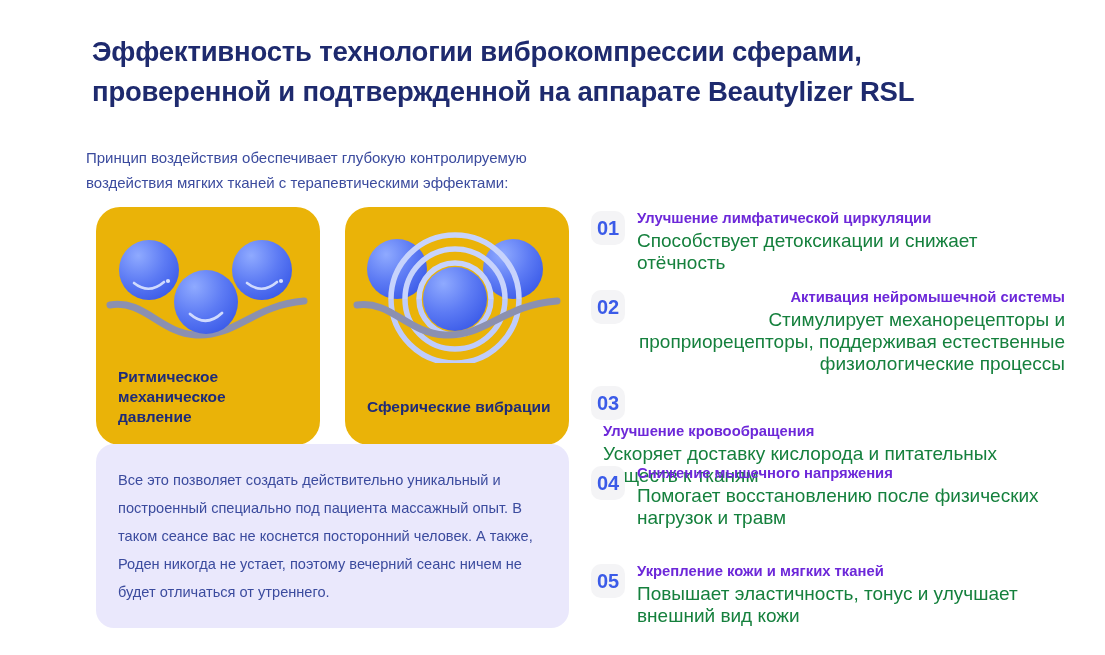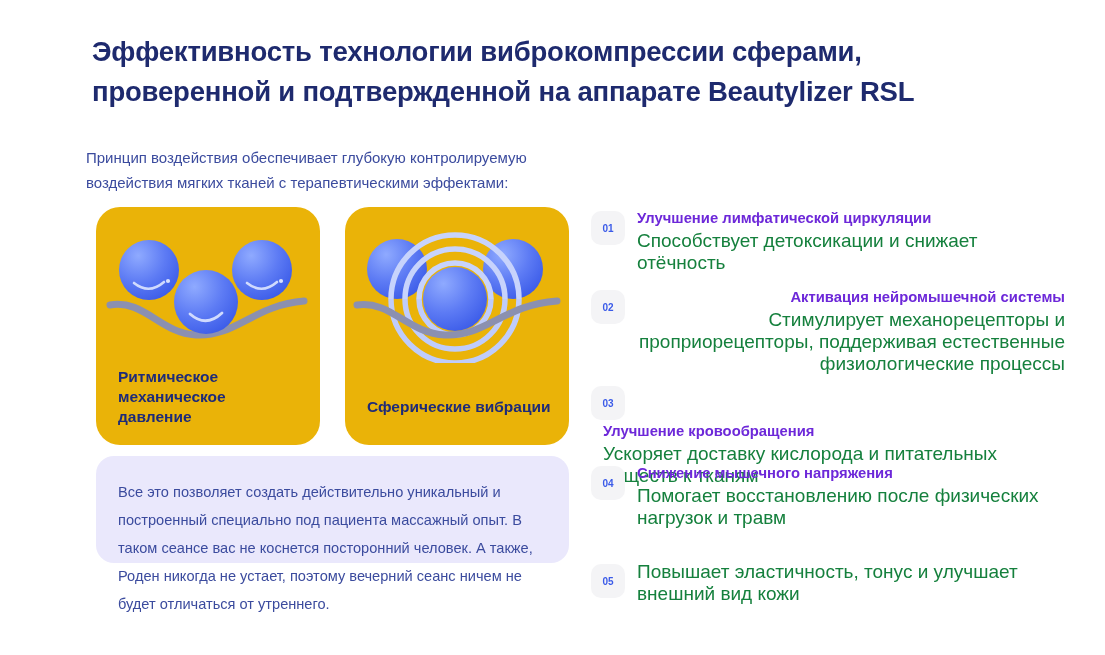--- a/index.html
+++ b/index.html
@@ -83,23 +83,23 @@
     font-weight: bold;
     line-height: 20px;
     width: 185px;
   }
   .card-2 .card-title { bottom: 28px; }
 
   
   .note-box {
     position: absolute;
     left: 96px;
-    top: 456px;
+    top: 444px;
     width: 473px;
-    height: 107px;
+    height: 184px;
     background: #EAE8FC;
     border-radius: 18px;
     box-sizing: border-box;
     padding: 22px 26px 0 22px;
   }
   .note-text {
     color: #3B4B9E;
     font-size: 14.6px;
     line-height: 28px;
   }
@@ -117,21 +117,21 @@
     display: flex;
     align-items: flex-start;
   }
   .benefit-badge {
     flex: 0 0 auto;
     width: 34px;
     height: 34px;
     background: #F4F4F6;
     border-radius: 10px;
     color: #3B5BE8;
-    font-size: 10px;
+    font-size: 20px;
     font-weight: bold;
     display: flex;
     align-items: center;
     justify-content: center;
     margin-top: 4px;
   }
   .benefit-body {
     margin-left: 12px;
     width: 428px;
   }
@@ -269,18 +269,19 @@
       <div class="benefit-badge">04</div>
       <div class="benefit-body">
         <div class="benefit-title">Снижение мышечного напряжения</div>
         <div class="benefit-desc">Помогает восстановлению после физических нагрузок и травм</div>
       </div>
     </div>
 
     <div class="benefit" style="top:353px;">
       <div class="benefit-badge">05</div>
       <div class="benefit-body">
+        <div class="benefit-title">Укрепление кожи и мягких тканей</div>
         <div class="benefit-desc">Повышает эластичность, тонус и улучшает внешний вид кожи</div>
       </div>
     </div>
 
   </div>
 </div>
 
 </body></html>

